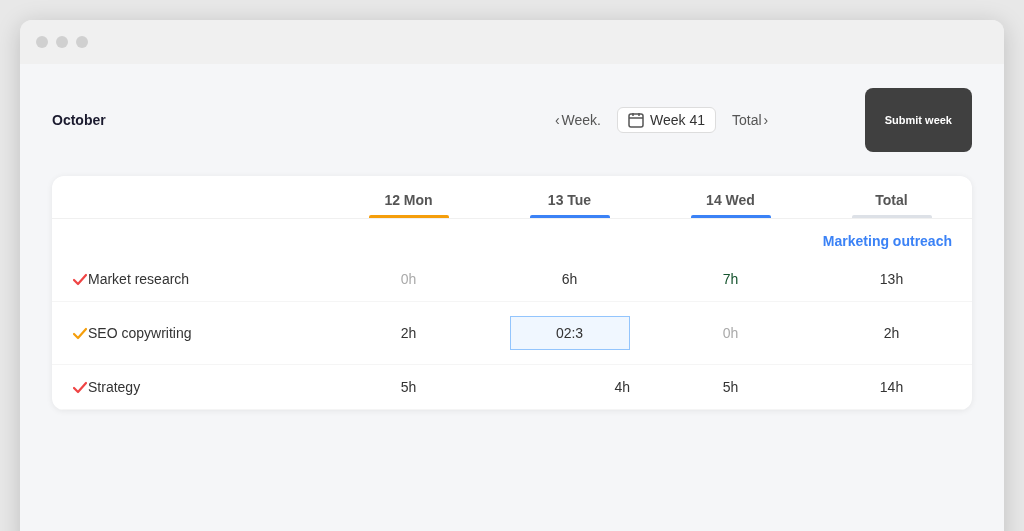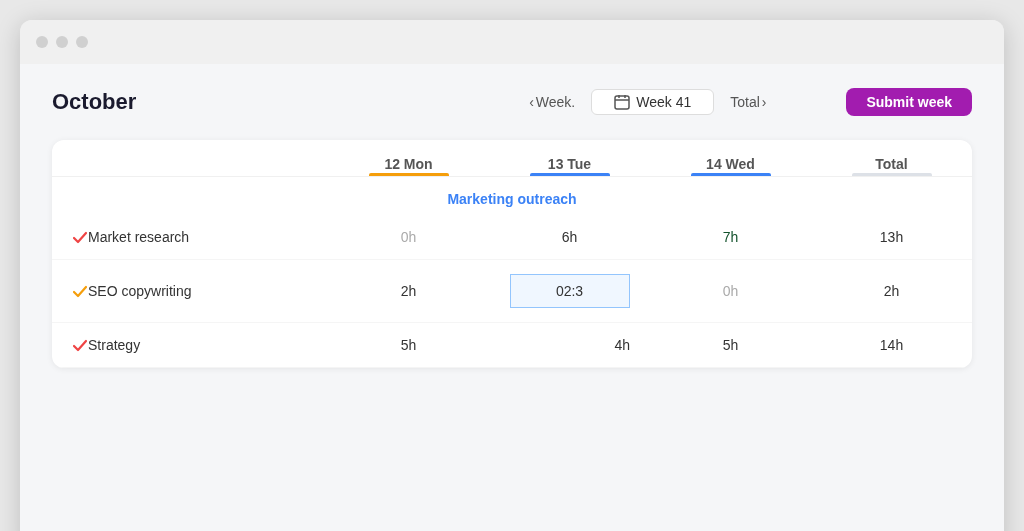--- a/index.html
+++ b/index.html
@@ -37,21 +37,21 @@
       background: #f5f6f8;
       padding: 24px 32px 32px;
       min-height: 487px;
     }
     .top-bar {
       display: flex;
       align-items: center;
       margin-bottom: 24px;
     }
     .page-title {
-      font-size: 22px;
+      font-size: 14px;
       font-weight: 700;
       color: #1a1a2e;
       flex: 1;
     }
     .nav-controls {
       display: flex;
       align-items: center;
       gap: 8px;
       flex: 1;
       justify-content: center;
@@ -67,53 +67,53 @@
       align-items: center;
       gap: 2px;
     }
     .week-badge {
       display: flex;
       align-items: center;
       gap: 6px;
       font-size: 14px;
       color: #333;
       font-weight: 500;
-      padding: 4px 22px;
+      padding: 4px 10px;
       border: 1px solid #ddd;
       border-radius: 6px;
       background: white;
     }
     .calendar-icon {
       width: 16px; height: 16px;
       display: inline-block;
       color: #555;
     }
     .submit-btn {
-      background: #a21caf;
+      background: #404040;
       color: white;
       border: none;
       border-radius: 8px;
-      padding: 6px 20px;
-      font-size: 14px;
+      padding: 26px 20px;
+      font-size: 11px;
       font-weight: 600;
       cursor: pointer;
       white-space: nowrap;
     }
     .card {
       background: white;
       border-radius: 12px;
       box-shadow: 0 1px 6px rgba(0,0,0,0.07);
       overflow: hidden;
     }
     .table {
       width: 100%;
       border-collapse: collapse;
     }
     .table th {
-      padding: 16px 20px 4px;
+      padding: 16px 20px 10px;
       text-align: center;
       font-size: 14px;
       font-weight: 600;
       color: #555;
       border-bottom: 1px solid #f0f0f0;
       position: relative;
     }
     .table th:first-child { text-align: left; }
     .col-day-underline {
       position: absolute;
@@ -134,21 +134,21 @@
       width: 80px;
       background: #dde1e7;
     }
     .table td {
       padding: 14px 20px;
       text-align: center;
       font-size: 14px;
       color: #333;
       border-bottom: 1px solid #f5f5f5;
     }
-    .table td:first-child { text-align: center; }
+    .table td:first-child { text-align: right; }
     .section-header td {
       padding: 14px 20px 8px;
       font-size: 14px;
       font-weight: 600;
       color: #3b82f6;
       border-bottom: none;
     }
     .task-name {
       display: flex;
       align-items: center;

